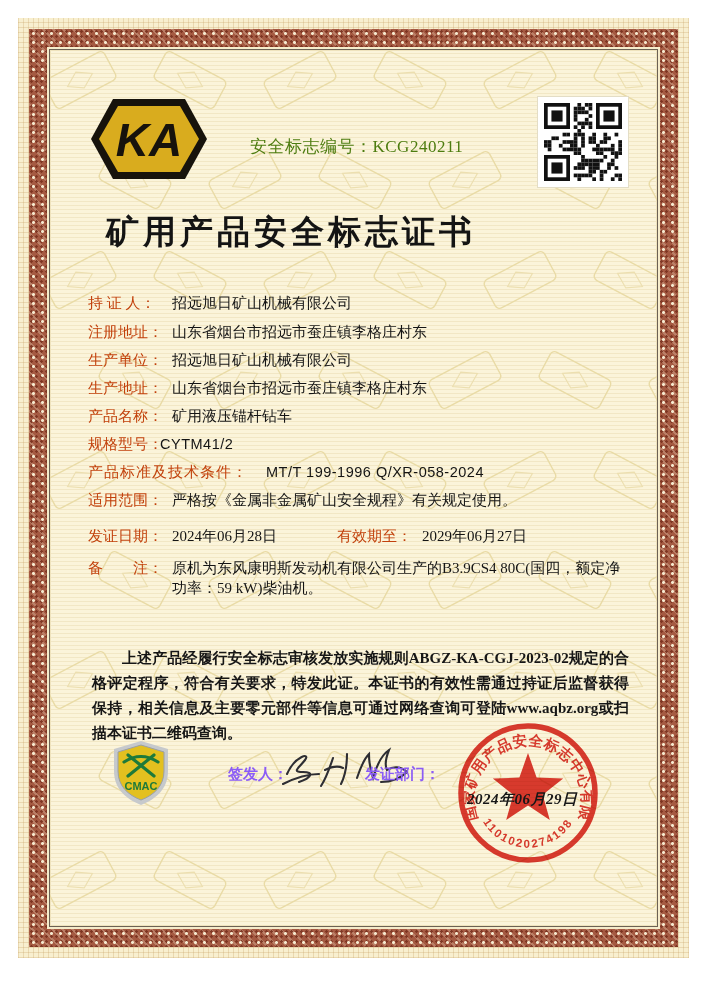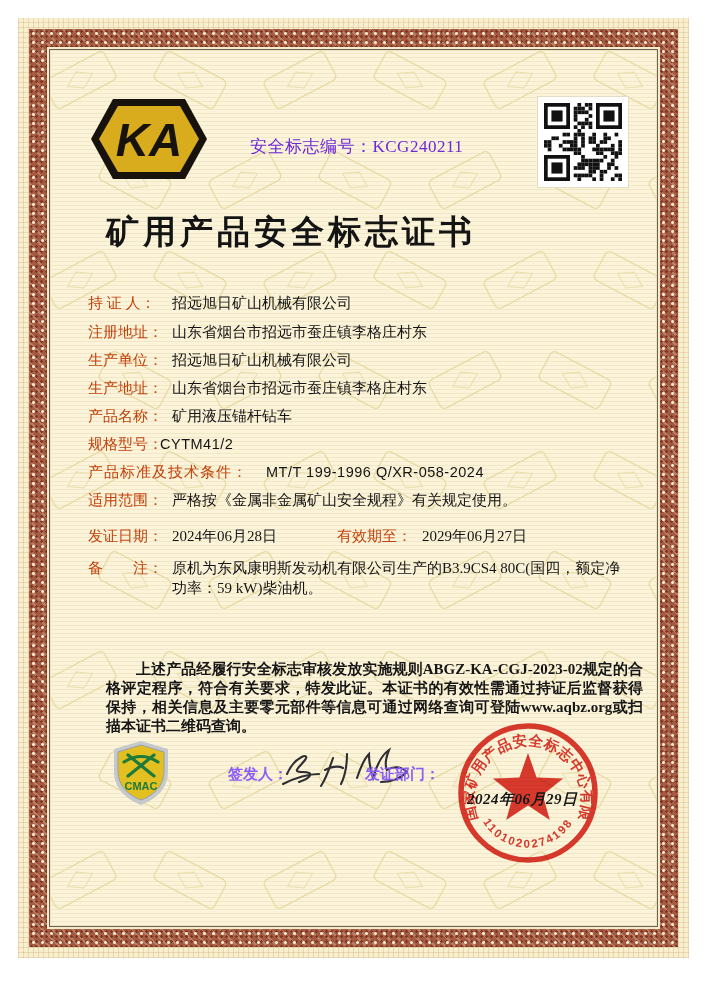--- a/index.html
+++ b/index.html
@@ -22,31 +22,31 @@
   .bodyarea{position:absolute;inset:20px;border:1px solid #6b6154;
     box-shadow:0 0 0 2px #f6eccb, inset 0 0 0 1px #efe3bd;
     background-color:#fbf4da;
     background-image:repeating-linear-gradient(0deg, rgba(220,202,148,.30) 0 1px, transparent 1px 4px);}
   #wm{position:absolute;inset:0;width:100%;height:100%;}
 
   
   .content{position:absolute;inset:0;}
   .abs{position:absolute;}
 
-  .serial-line{font-size:17px;color:#6d28d9;letter-spacing:.5px;}
+  .serial-line{font-size:17px;color:#4d7c0f;letter-spacing:.5px;}
   .cert-title{left:0;width:582px;top:210px;text-align:center;font-size:33px;font-weight:bold;
     color:#141414;letter-spacing:4px;}
 
   .row{left:88px;width:540px;font-size:15px;line-height:20px;}
   .lbl{position:absolute;left:0;top:0;color:#c2410c;white-space:pre;}
   .lbl-long{letter-spacing:1px;}
   .val{position:absolute;top:0;color:#141414;}
   .val-model{font-family:"Liberation Sans","DejaVu Sans",sans-serif;font-weight:normal;font-size:14.5px;letter-spacing:.5px;}
-  .statement{left:88px;width:537px;top:642px;font-size:15px;line-height:19px;color:#161616;
-    font-weight:600;text-align:justify;text-indent:2em;margin:18px;}
+  .statement{left:88px;width:537px;top:642px;font-size:15px;line-height:25px;color:#161616;
+    font-weight:600;text-align:justify;text-indent:2em;margin:4px;}
 
   .seal-date{left:467px;top:790px;font-size:15px;font-weight:bold;color:#171717;letter-spacing:.5px;z-index:6;font-style:italic;}
   .seal-wrap{left:455px;top:720px;width:146px;height:146px;z-index:5;opacity:.9;mix-blend-mode:multiply;}
   .footer-lbl{font-size:15px;color:#8b5cf6;font-weight:600;text-align:right;}
   .sig-wrap{left:281px;top:744px;width:136px;height:52px;}
   .cmac-wrap{left:111px;top:740px;width:60px;height:66px;}
   .ka-wrap{left:88px;top:97px;width:122px;height:84px;}
   .qr-wrap{left:538px;top:97px;width:90px;height:90px;background:#fff;box-shadow:0 0 0 1px #e3ddc6;}
   #qr{display:block;margin:6px;}
 </style>

